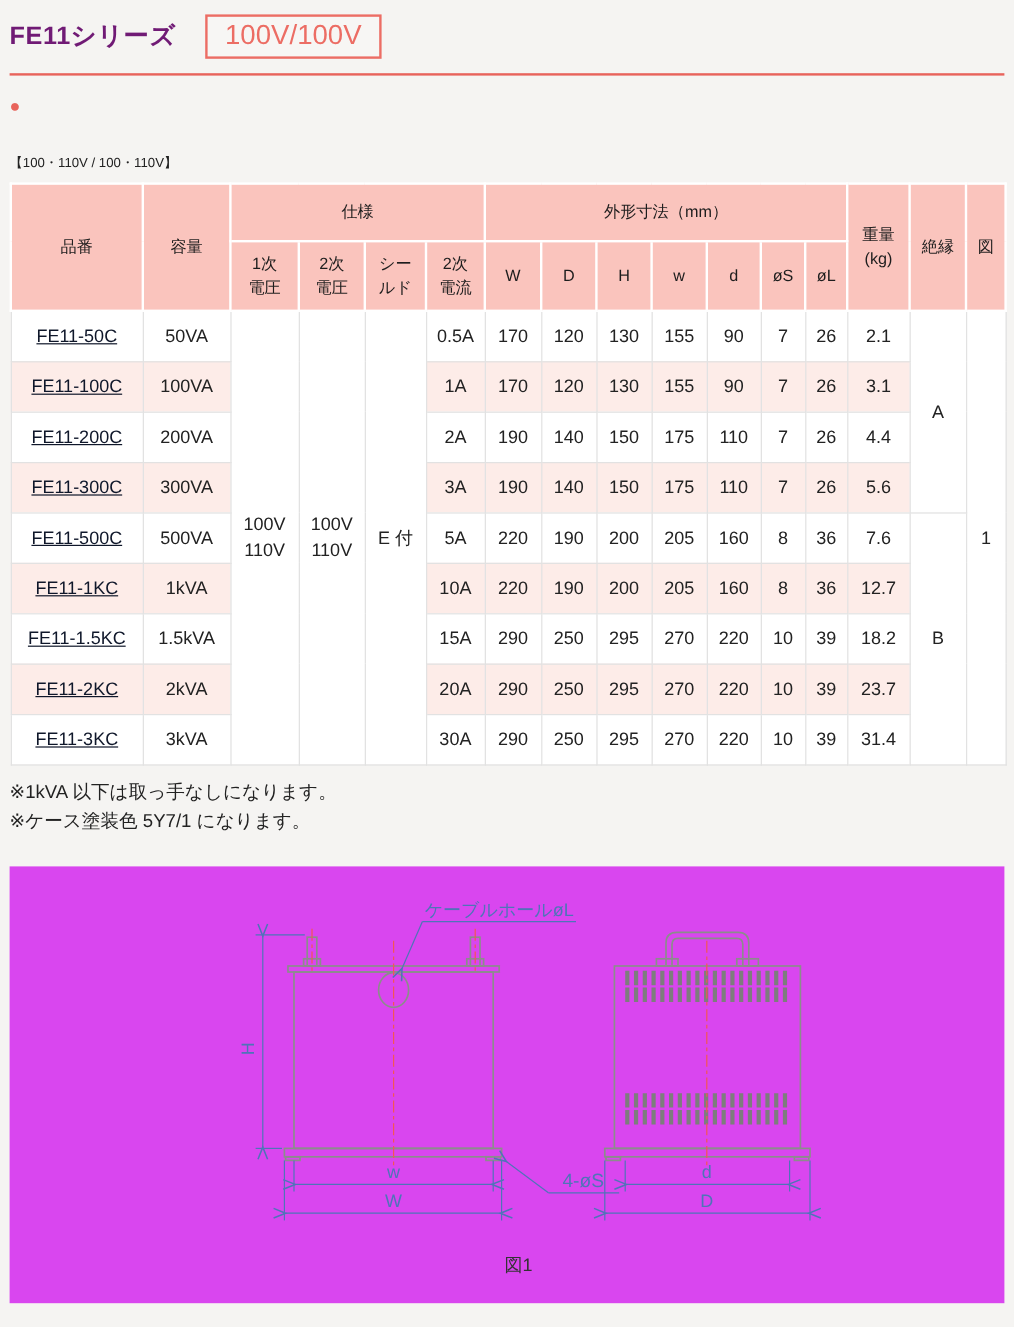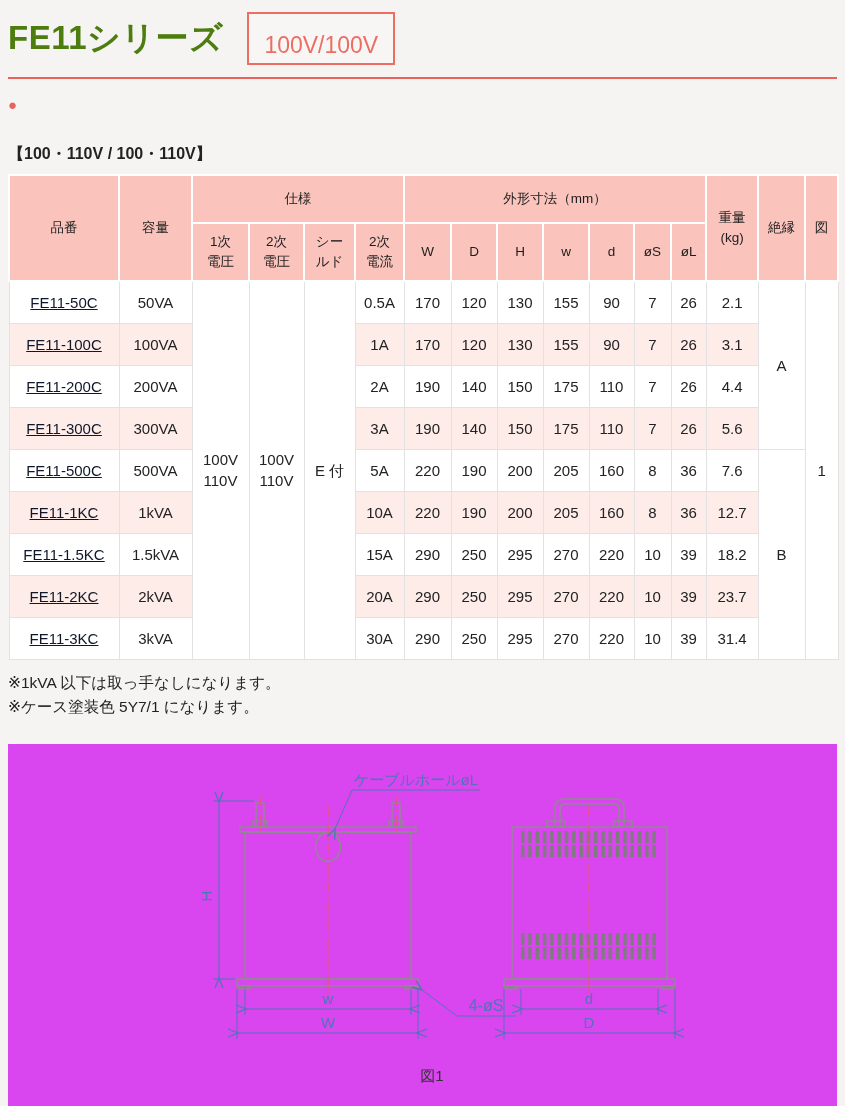--- a/index.html
+++ b/index.html
@@ -6,31 +6,31 @@
   body {
     width:845px; height:1106px; overflow:hidden;
     background:#f5f4f2;
     font-family:"Liberation Sans","DejaVu Sans",sans-serif;
     color:#222;
   }
   .inner { padding:0 8px; }
 
   
   .title-row { display:flex; align-items:center; gap:24px; padding-top:12px; }
-  .page-title { font-size:33px; font-weight:700; color:#4d7c0f; letter-spacing:.5px; }
+  .page-title { font-size:21px; font-weight:700; color:#701a75; letter-spacing:.5px; }
   .voltage-badge {
     font-size:23px; color:#ec6d64; border:2px solid #ec6d64;
-    padding:17px 15px 3px; background:#f7f6f4; line-height:1.25;
+    padding:1px 15px 3px; background:#f7f6f4; line-height:1.25;
   }
   .accent-rule { border:none; height:2px; background:#e8635b; margin:12px 0 0; }
 
   .intro { margin-top:17px; font-size:15px; display:flex; align-items:center; }
   .bullet { color:#e8635b; font-size:15px; margin-right:3px; }
 
-  .section-title { margin-top:31px; font-size:16px; font-weight:700; }
+  .section-title { margin-top:31px; font-size:11px; font-weight:400; }
 
   
   table.spec { margin-top:9px; border-collapse:collapse; table-layout:fixed; width:829px; }
   .spec th {
     background:#fac4bd; border:2px solid #ffffff; font-size:13.5px; font-weight:400;
     text-align:center; white-space:pre-line; line-height:1.5; padding:2px 1px; color:#1d1d1d;
   }
   .spec tr.h1 th { height:42px; }
   .spec tr.h2 th { height:52px; }
   .spec td {

